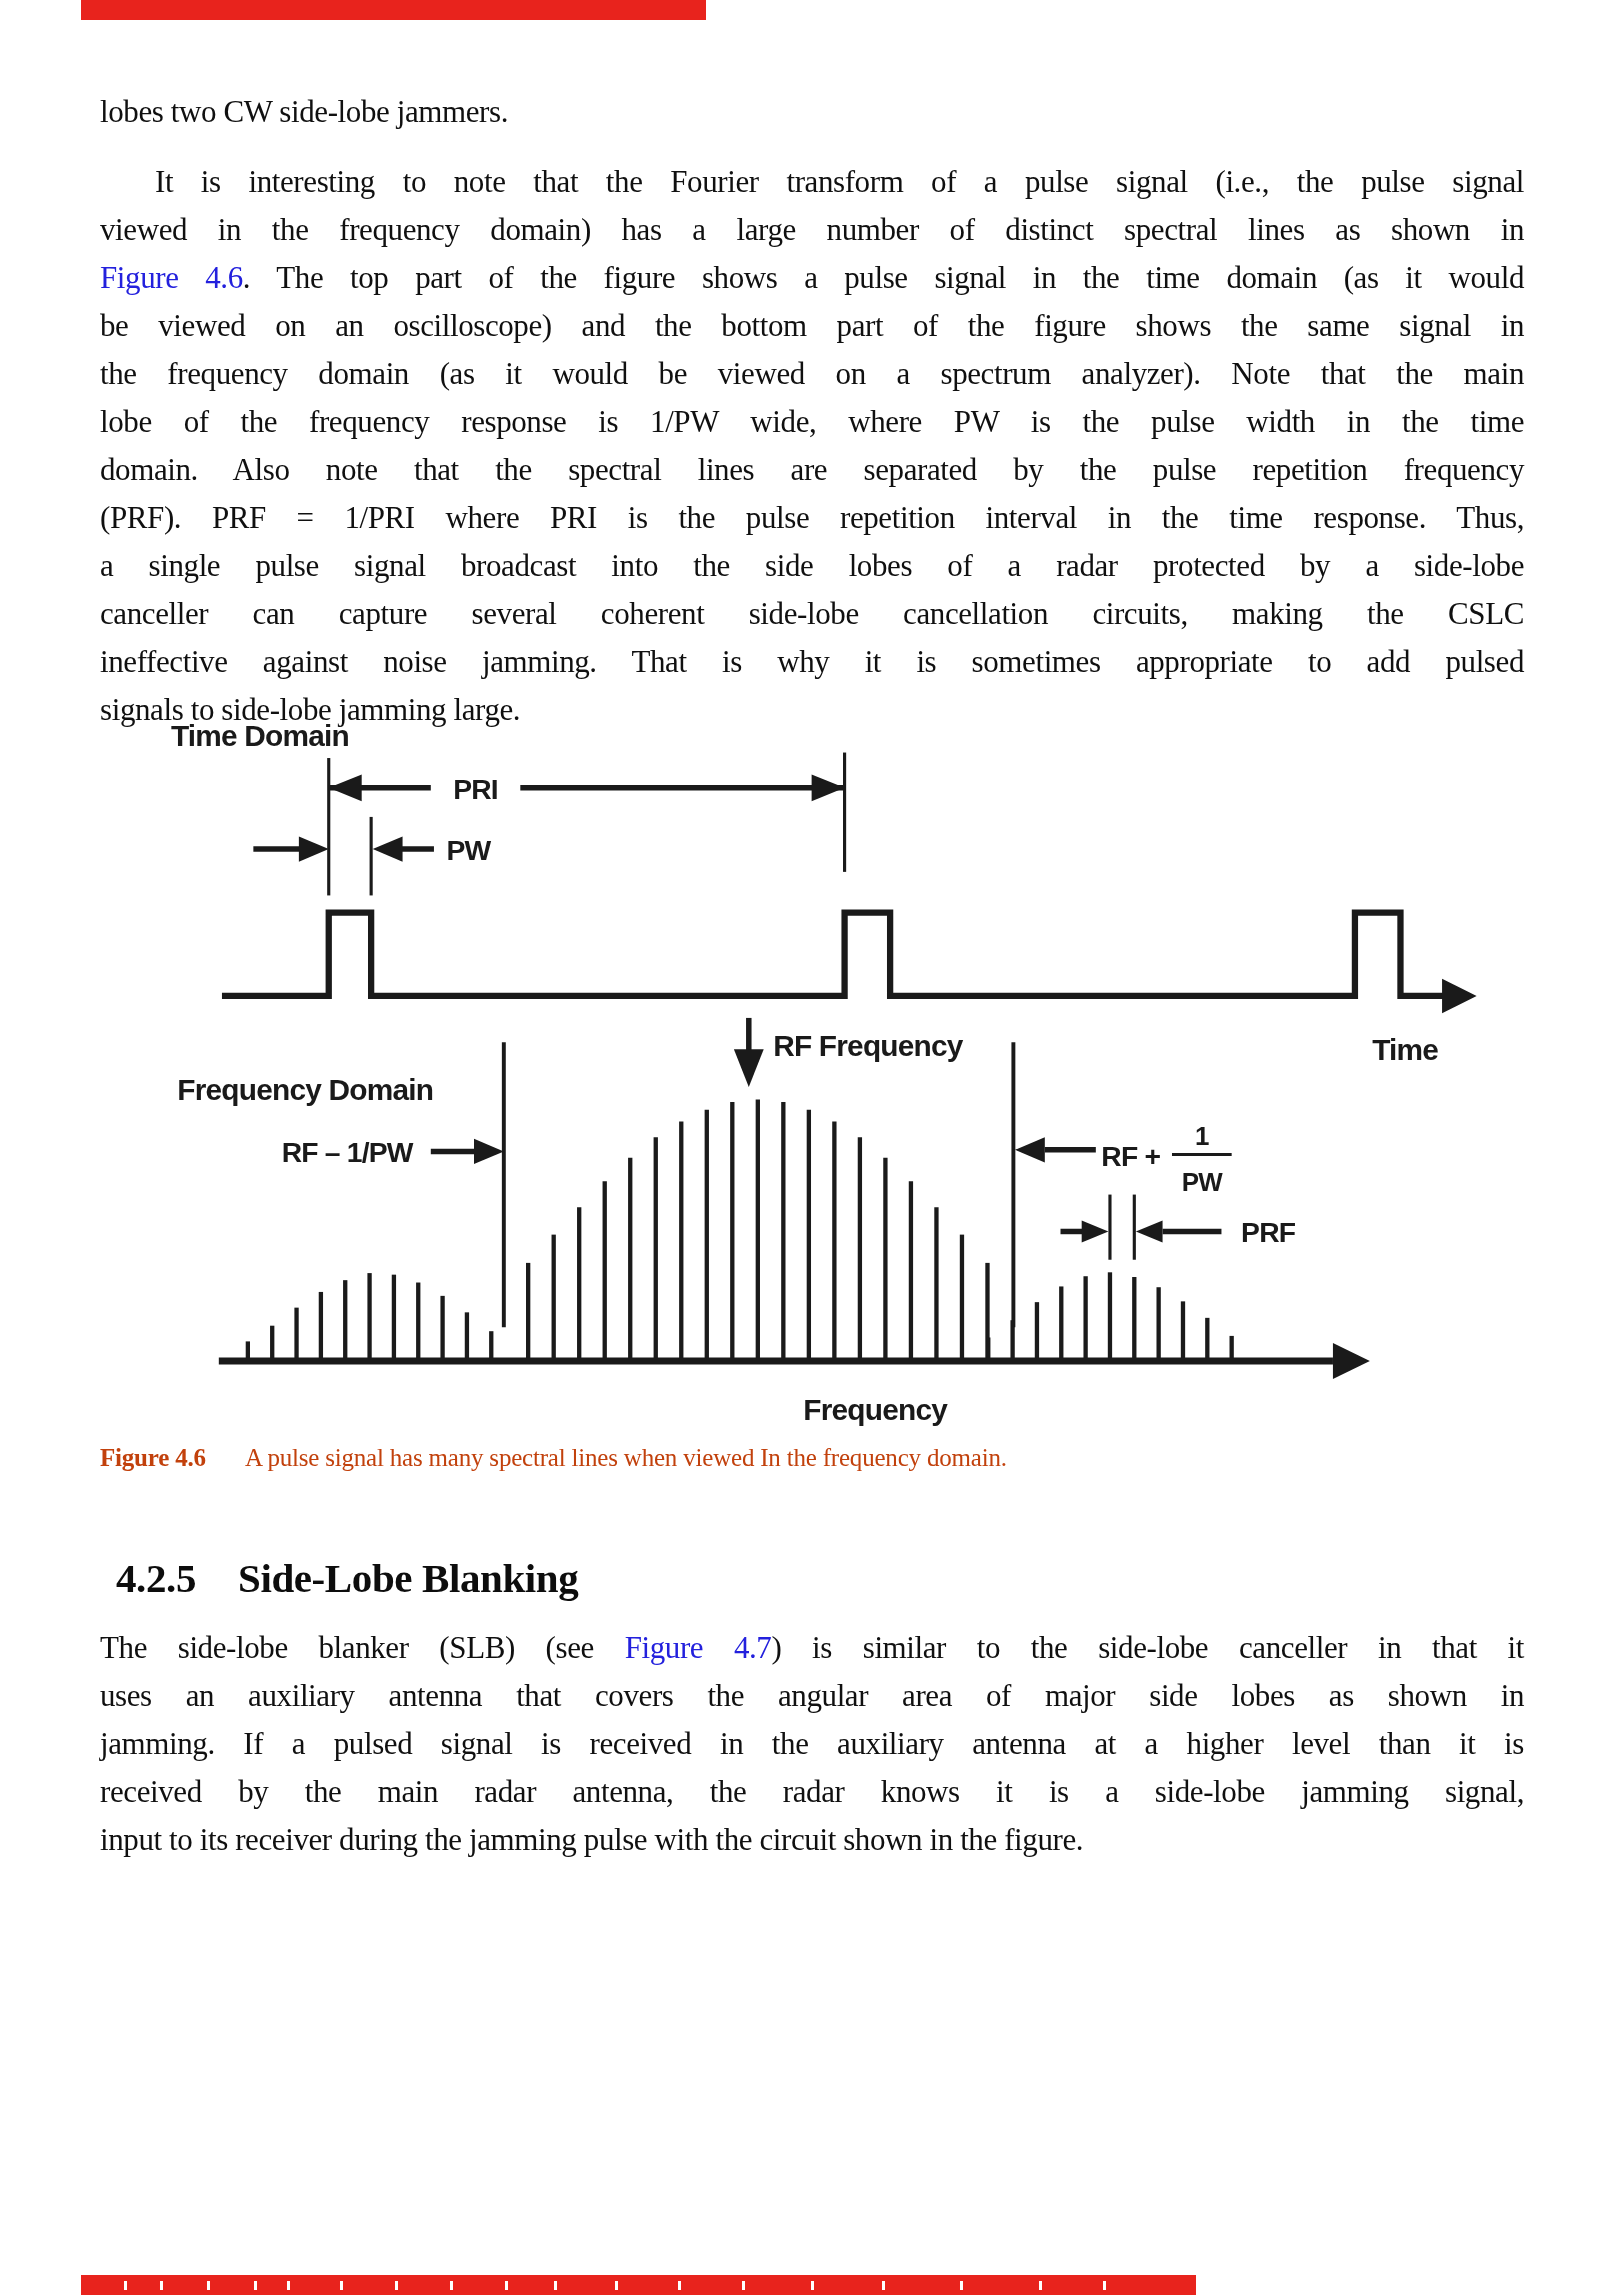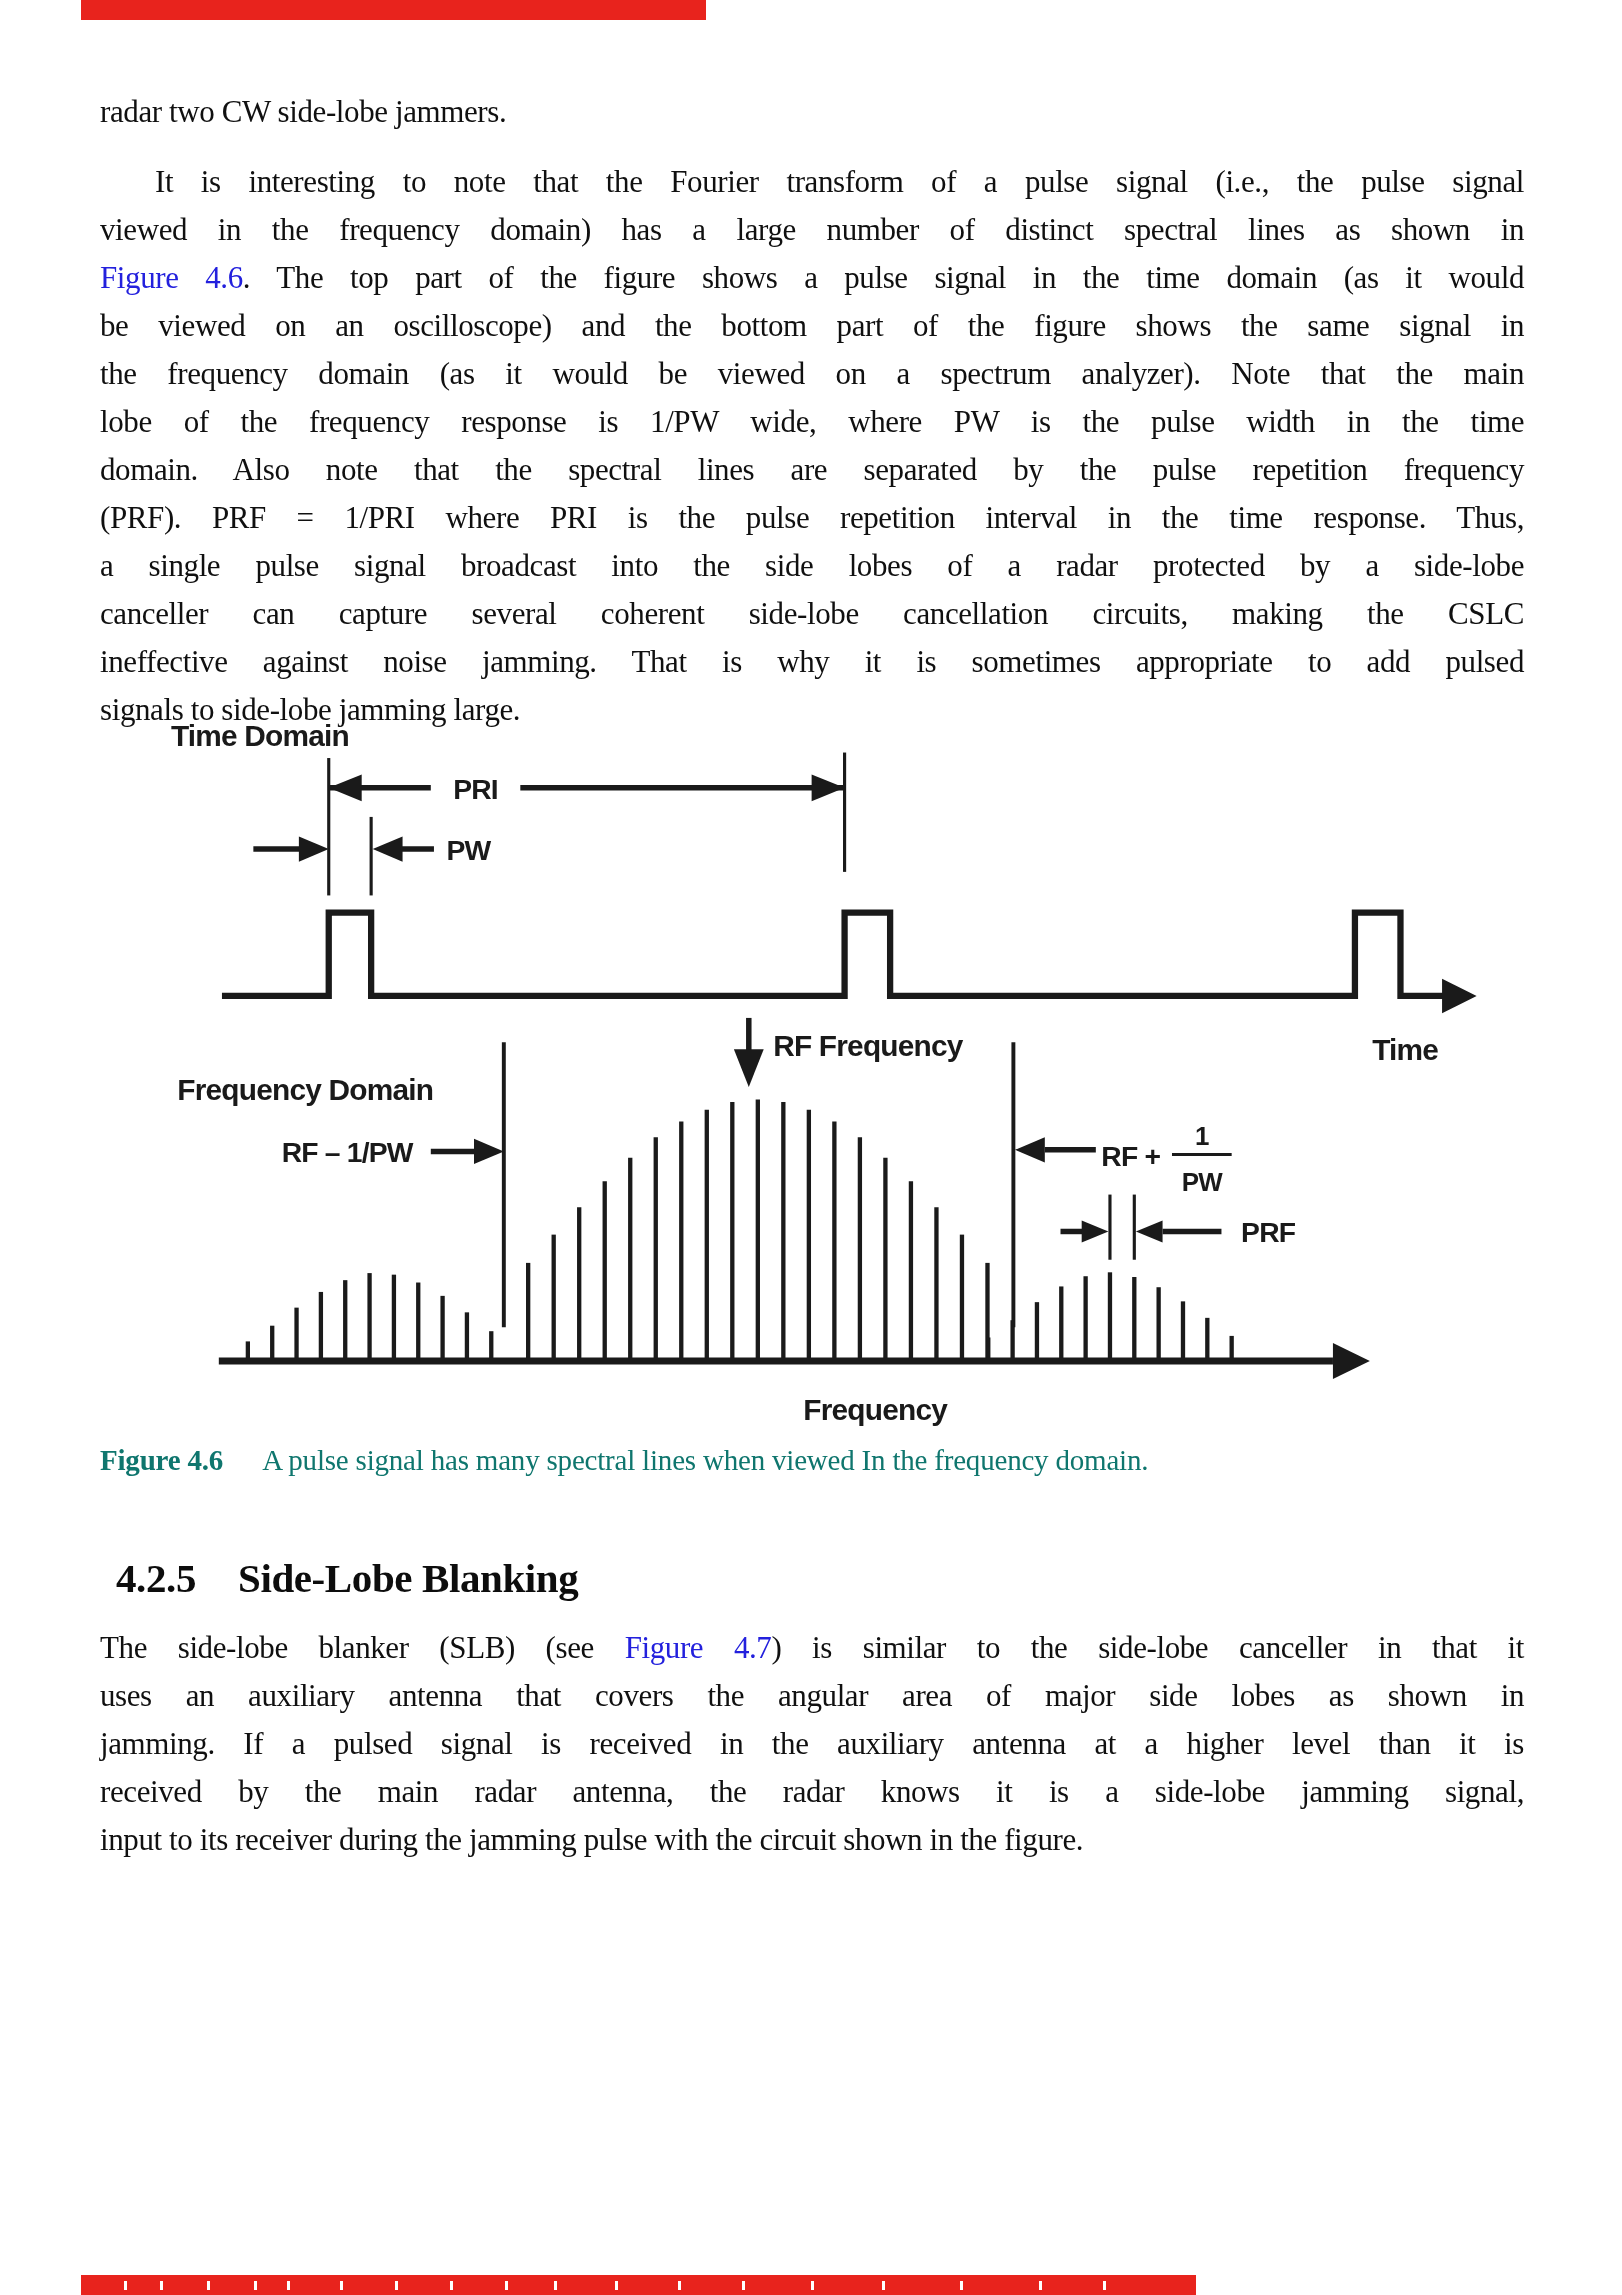--- a/index.html
+++ b/index.html
@@ -4,40 +4,40 @@
 <style>
   html,body{margin:0;padding:0;background:#888;}
   .page{position:relative;width:1623px;height:2295px;background:#ffffff;overflow:hidden;
         font-family:"Liberation Serif",serif;color:#101010;}
   .para{position:absolute;left:100px;width:1424px;font-size:31px;line-height:48px;
         letter-spacing:-0.4px;}
   .line{text-align:justify;text-align-last:justify;white-space:normal;}
   .line.last{text-align-last:left;}
   .line.indent{padding-left:55px;box-sizing:border-box;}
   .flink{color:#2320dd;}
-  .caption{position:absolute;left:100px;top:1444px;width:1424px;font-size:29px;
-           letter-spacing:-0.2px;color:#0f766e;}
+  .caption{position:absolute;left:100px;top:1444px;width:1424px;font-size:25px;
+           letter-spacing:-0.2px;color:#c2410c;}
   .caption .cap-label{font-weight:bold;}
   .caption .cap-text{margin-left:39px;}
   .heading{position:absolute;left:116px;top:1556px;font-size:41px;font-weight:bold;
            letter-spacing:-0.4px;color:#0d0d0d;line-height:44px;}
   .heading .h-title{margin-left:42px;}
   .figure{position:absolute;left:79px;top:707px;width:1466px;height:793px;}
   .redaction{position:absolute;display:flex;align-items:center;}
   .speck{position:absolute;top:6.3px;width:3.1px;height:8.6px;background:#ffffff;}
 </style>
 </head>
 <body>
 
 <div class="page">
 
   <div class="redaction" id="redact-top" style="left: 81px; top: 0px; width: 625px; height: 20.4px; background: rgb(232, 35, 29);"></div>
 
   <div class="para" id="para1" style="top:88px;">
-      <div class="line last"><span>radar two CW side-lobe jammers.</span></div>
+      <div class="line last"><span>lobes two CW side-lobe jammers.</span></div>
     </div>
 
   <div class="para" id="para2" style="top:158px;">
       <div class="line indent"><span>It is interesting to note that the Fourier transform of a pulse signal (i.e., the pulse signal</span></div>
       <div class="line"><span>viewed in the frequency domain) has a large number of distinct spectral lines as shown in</span></div>
       <div class="line"><span class="flink">Figure 4.6</span><span>. The top part of the figure shows a pulse signal in the time domain (as it would</span></div>
       <div class="line"><span>be viewed on an oscilloscope) and the bottom part of the figure shows the same signal in</span></div>
       <div class="line"><span>the frequency domain (as it would be viewed on a spectrum analyzer). Note that the main</span></div>
       <div class="line"><span>lobe of the frequency response is 1/PW wide, where PW is the pulse width in the time</span></div>
       <div class="line"><span>domain. Also note that the spectral lines are separated by the pulse repetition frequency</span></div>

